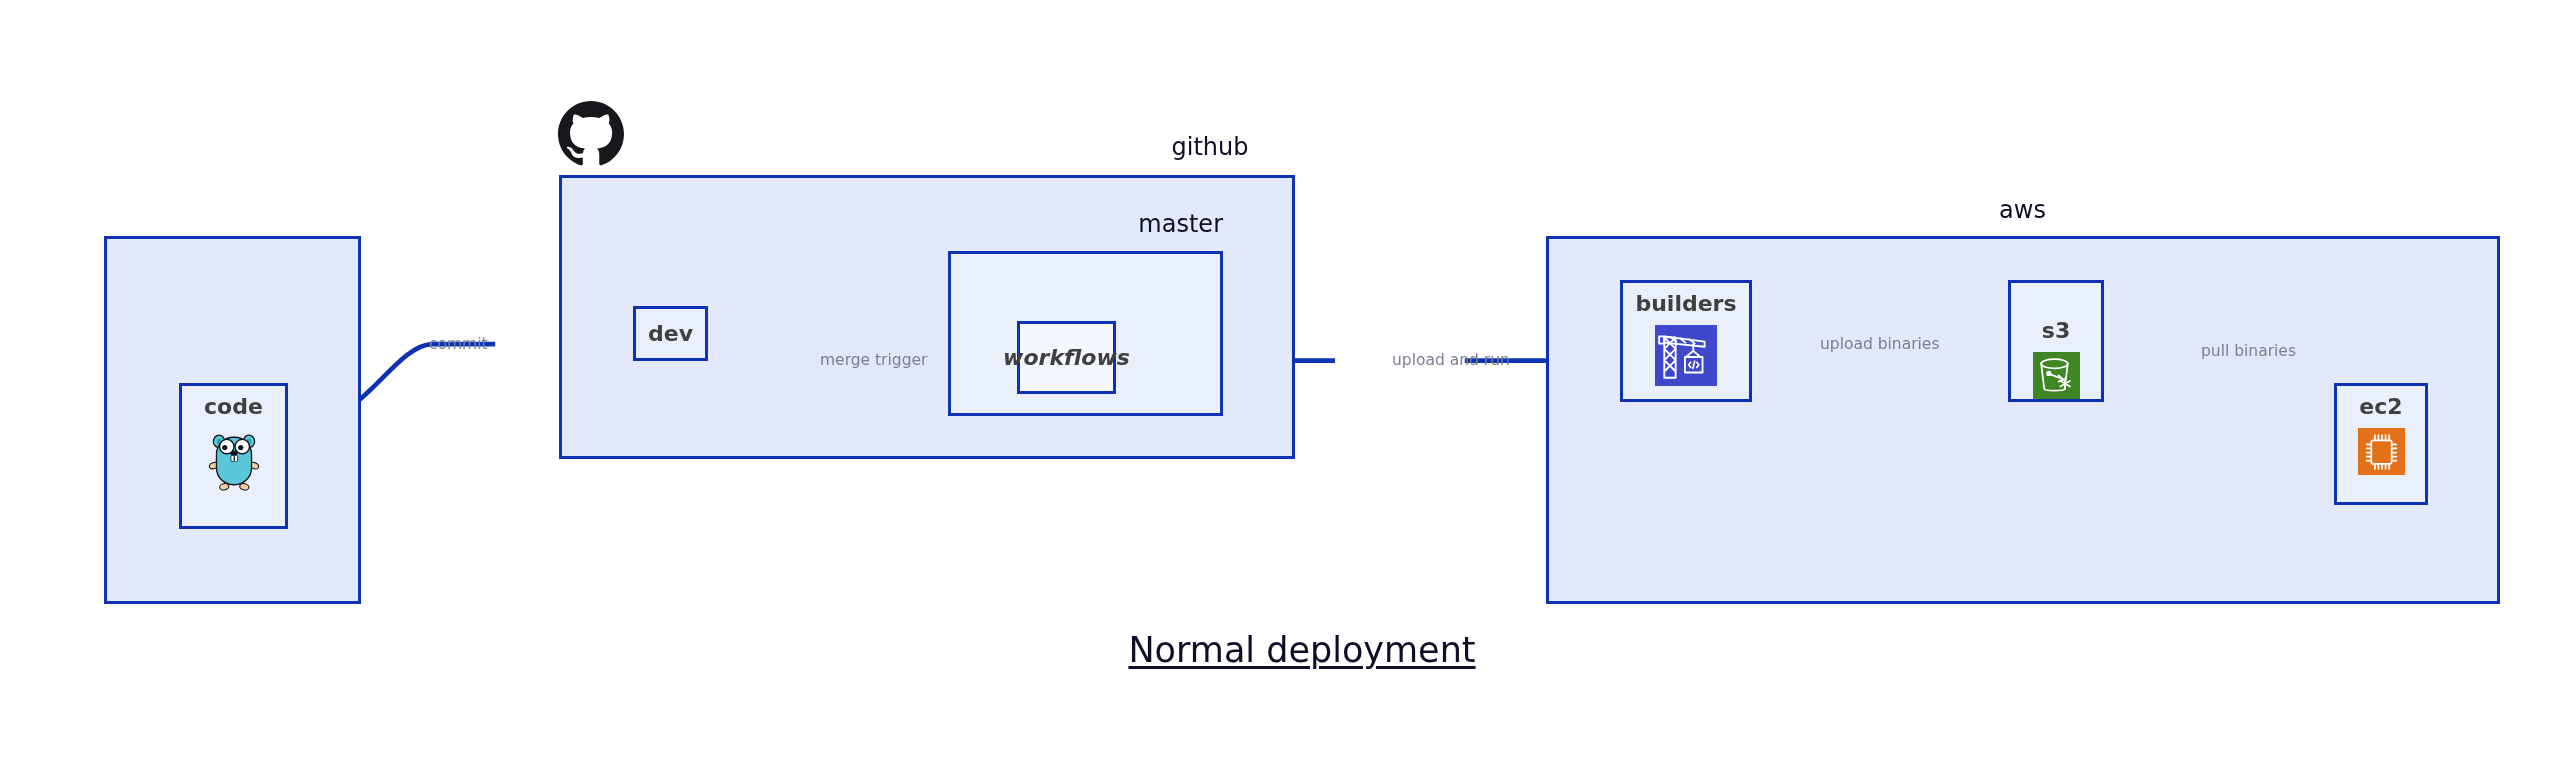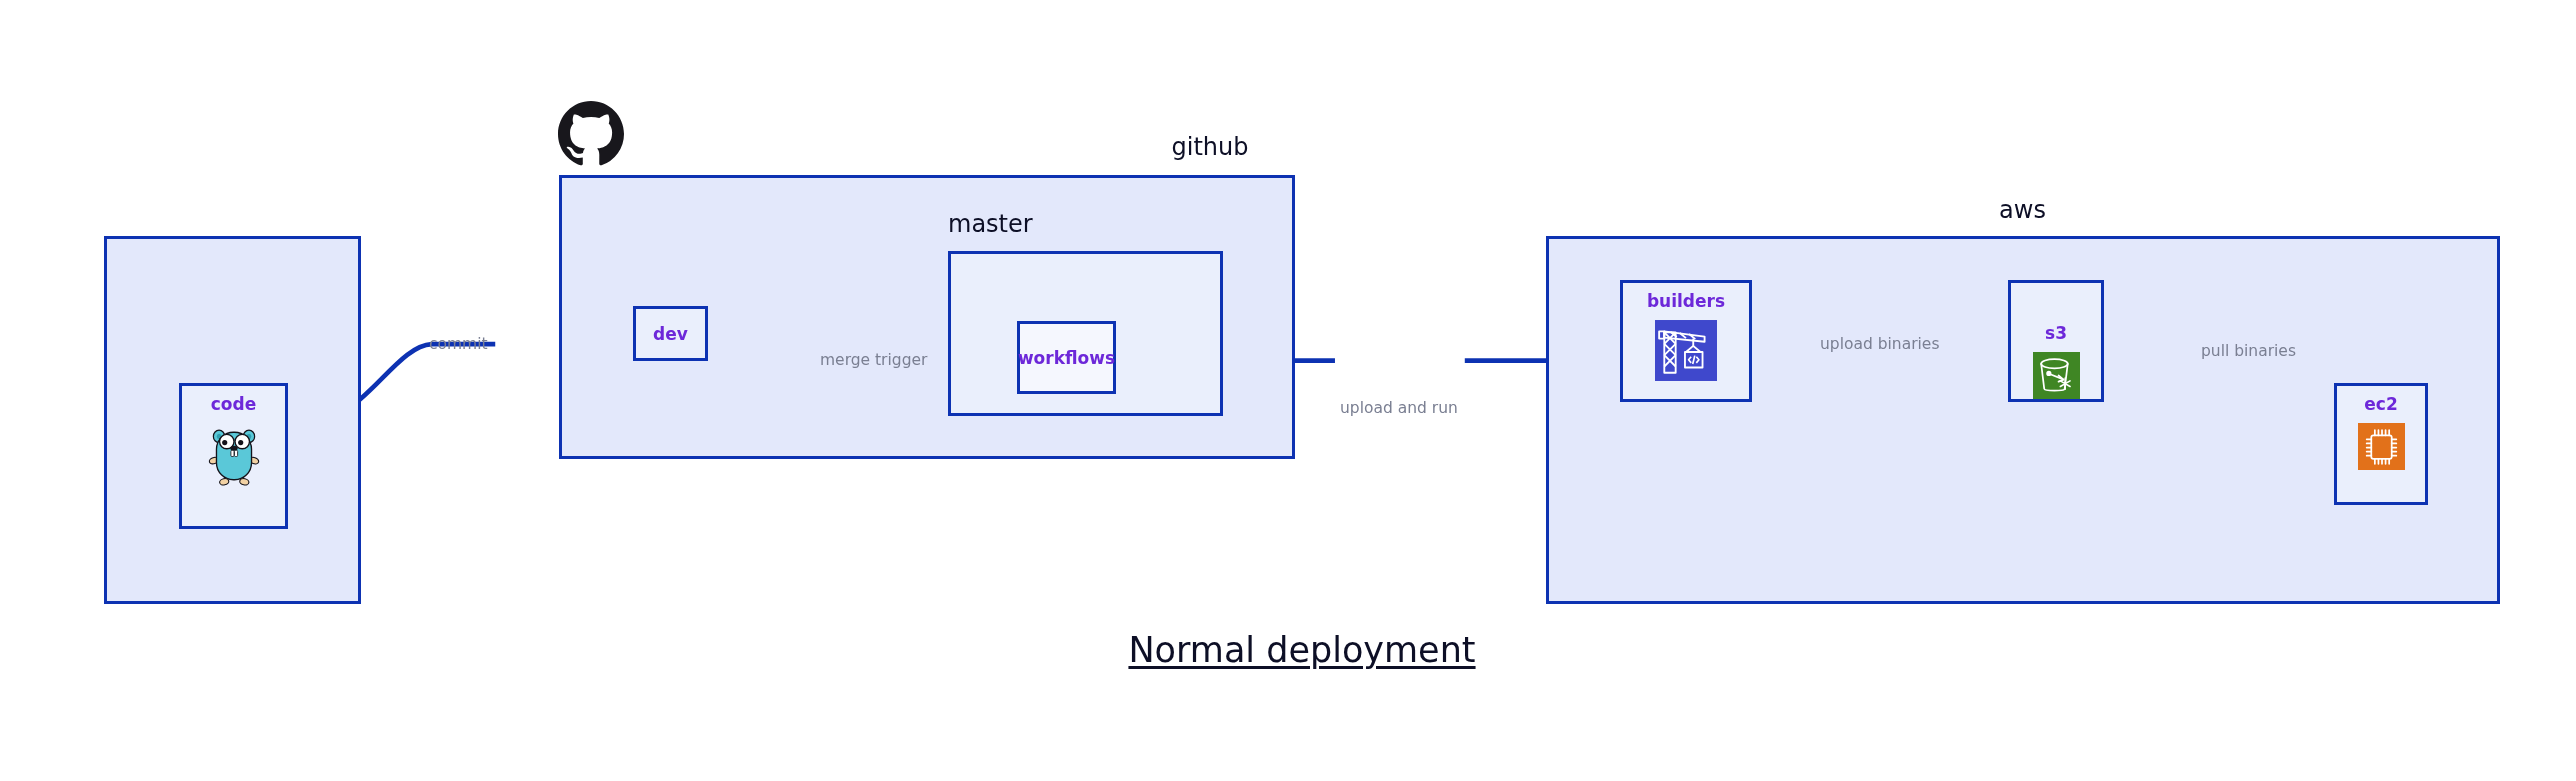--- a/index.html
+++ b/index.html
@@ -51,22 +51,22 @@
     background: #eaeffc;
     border: 3.6px solid #0d32b2;
     display: flex;
     flex-direction: column;
     align-items: center;
   }
   .node.plain {
     background: #f5f7fe;
   }
   .node-label {
-    color: #6d28d9;
-    font-size: 17px;
+    color: #404040;
+    font-size: 22px;
     font-weight: 700;
     margin-top: 8.2px;
     letter-spacing: 0px;
     white-space: nowrap;
     font-family: "DejaVu Sans", "Liberation Sans", sans-serif;
   }
   .node-label.centered {
     margin-top: 0;
   }
   .node-icon {
@@ -205,25 +205,25 @@
   </div>
 
   <div class="group-label" style="left:1125px; top:133px; width:170px; text-align:center;">github</div>
 
   <div class="group" style="left:559px; top:175px; width:736px; height:284px;"></div>
 
   <div class="node" style="left:633px; top:306px; width:75px; height:55px; justify-content:center;">
     <span class="node-label centered">dev</span>
   </div>
 
-  <div class="group-label" style="left:948px; top:210px; width:275px; text-align:left;">master</div>
+  <div class="group-label" style="left:948px; top:210px; width:275px; text-align:right;">master</div>
 
   <div class="subgroup" style="left:948px; top:251px; width:275px; height:165px;"></div>
 
-  <div class="node plain" style="left:1017px; top:321px; width:99px; height:73px; justify-content:center;">
+  <div class="node plain" style="left:1017px; top:321px; width:99px; height:73px; justify-content:center;font-style:italic;">
     <span class="node-label centered">workflows</span>
   </div>
 
   <div class="group-label" style="left:1906px; top:196px; width:233px; text-align:center;">aws</div>
 
   <div class="group" style="left:1546px; top:236px; width:954px; height:368px;"></div>
 
   <div class="node" style="left:1620px; top:280px; width:132px; height:122px;">
     <span class="node-label">builders</span>
     <span class="node-icon">
@@ -289,21 +289,21 @@
           <path d="M66 32 L75 32 M66 40 L75 40 M66 48 L75 48 M66 56 L75 56 M66 64 L75 64"></path>
         </g>
       </svg>
     </span>
   </div>
 
   <div class="edge-label" style="left:429px; top:335px;">commit</div>
 
   <div class="edge-label" style="left:820px; top:351px;">merge trigger</div>
 
-  <div class="edge-label" style="left:1340px; top:351px;margin-top:48px;">upload and run</div>
+  <div class="edge-label" style="left:1392px; top:351px;">upload and run</div>
 
   <div class="edge-label" style="left:1820px; top:335px;">upload binaries</div>
 
   <div class="edge-label" style="left:2201px; top:342px;">pull binaries</div>
 
   <div id="diagram-title">Normal deployment</div>
 
 </div>
 
 

